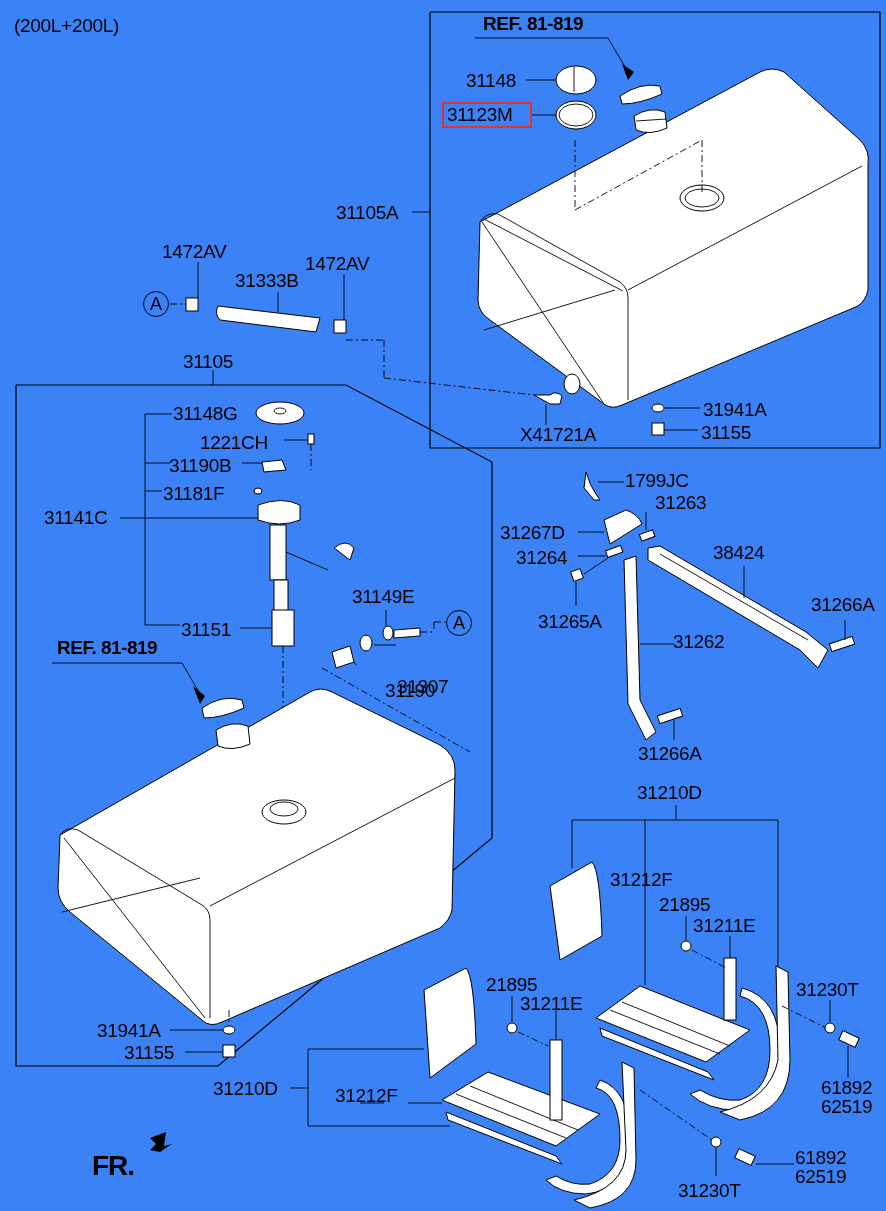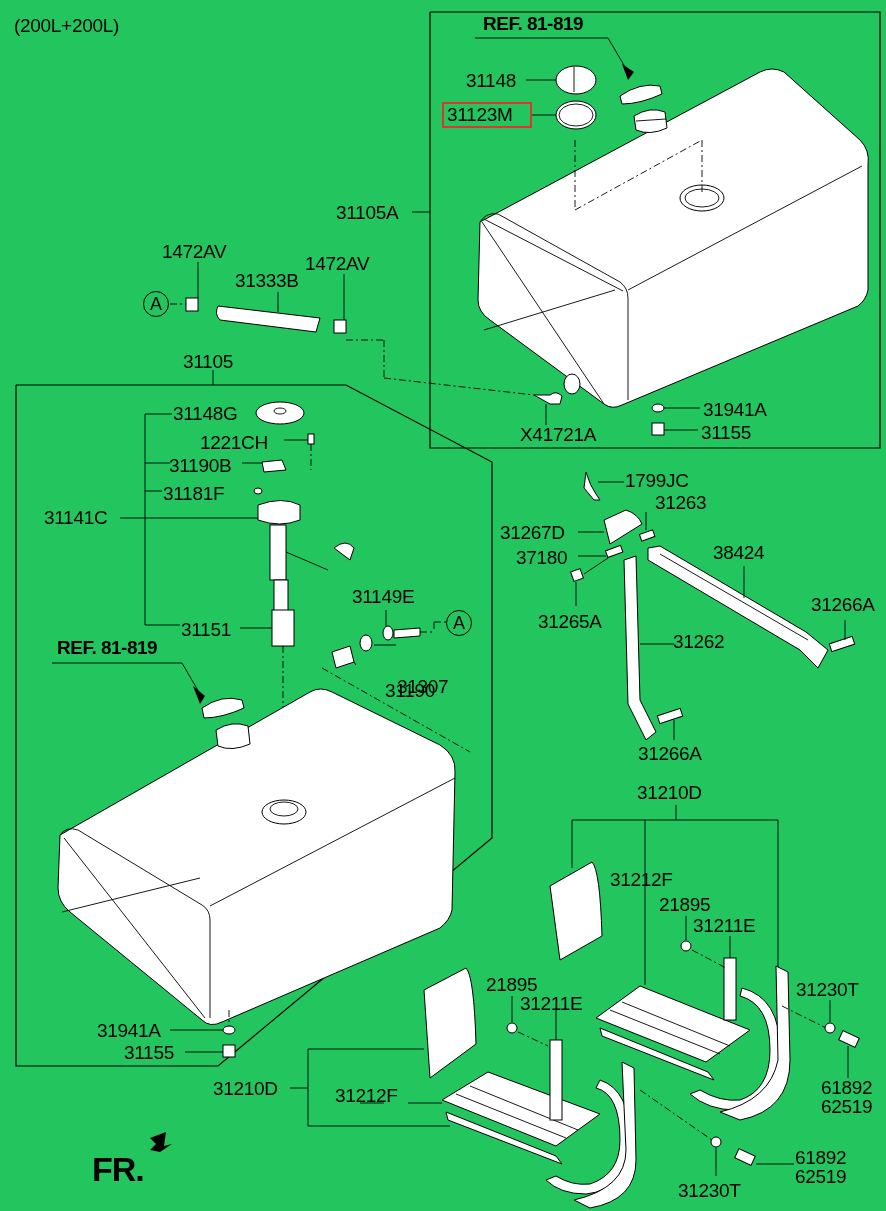--- a/index.html
+++ b/index.html
@@ -1,22 +1,22 @@
 <!DOCTYPE html>
 <html><head>
 <meta charset="utf-8">
 <style>
   html,body{margin:0;padding:0;background:#fff;}
-  #stage{position:relative;width:886px;height:1211px;background:#22c55e;overflow:hidden;font-family:"Liberation Sans",sans-serif;color:#000;}
+  #stage{position:relative;width:886px;height:1211px;background:#3b82f6;overflow:hidden;font-family:"Liberation Sans",sans-serif;color:#000;}
   svg#art{position:absolute;left:0;top:0;width:886px;height:1211px;}
   .lbl{position:absolute;font-size:19px;line-height:20px;white-space:nowrap;letter-spacing:-0.3px;}
   .ref{position:absolute;font-size:19px;font-weight:bold;line-height:20px;white-space:nowrap;letter-spacing:-0.5px;}
   .hl{position:absolute;border:2px solid #e0352f;box-sizing:border-box;}
   .circle{position:absolute;width:26px;height:26px;border:1.4px solid #000;border-radius:50%;box-sizing:border-box;font-size:18px;line-height:24px;text-align:center;}
-  .fr{position:absolute;font-size:34px;font-weight:bold;letter-spacing:-1px;}
+  .fr{position:absolute;font-size:28px;font-weight:bold;letter-spacing:-1px;}
   .ln{stroke:#000;stroke-width:1.2;fill:none;}
   .thin{stroke:#000;stroke-width:0.9;fill:none;}
   .dash{stroke:#000;stroke-width:0.9;fill:none;stroke-dasharray:7 3 2 3;}
   .part{stroke:#000;stroke-width:1;fill:#fff;}
 </style>
 </head>
 <body>
 
 <div id="stage">
 
@@ -238,21 +238,21 @@
 <div class="circle" style="left:446px;top:610px;">A</div>
 <div class="lbl" style="left:397px;top:677px;">31307</div>
 <div class="lbl" style="left:385px;top:657px;margin-top:24px;">31190</div>
 <div class="ref" style="left:57px;top:638px;">REF. 81-819</div>
 <div class="lbl" style="left:97px;top:1021px;">31941A</div>
 <div class="lbl" style="left:124px;top:1043px;">31155</div>
 
 <div class="lbl" style="left:625px;top:471px;">1799JC</div>
 <div class="lbl" style="left:619px;top:493px;margin-left:36px;">31263</div>
 <div class="lbl" style="left:500px;top:523px;">31267D</div>
-<div class="lbl" style="left:516px;top:548px;">37180</div>
+<div class="lbl" style="left:516px;top:548px;">31264</div>
 <div class="lbl" style="left:713px;top:543px;">38424</div>
 <div class="lbl" style="left:538px;top:612px;">31265A</div>
 <div class="lbl" style="left:811px;top:595px;">31266A</div>
 <div class="lbl" style="left:673px;top:632px;">31262</div>
 <div class="lbl" style="left:638px;top:744px;">31266A</div>
 
 <div class="lbl" style="left:637px;top:783px;">31210D</div>
 <div class="lbl" style="left:610px;top:870px;">31212F</div>
 <div class="lbl" style="left:659px;top:895px;">21895</div>
 <div class="lbl" style="left:693px;top:916px;">31211E</div>

